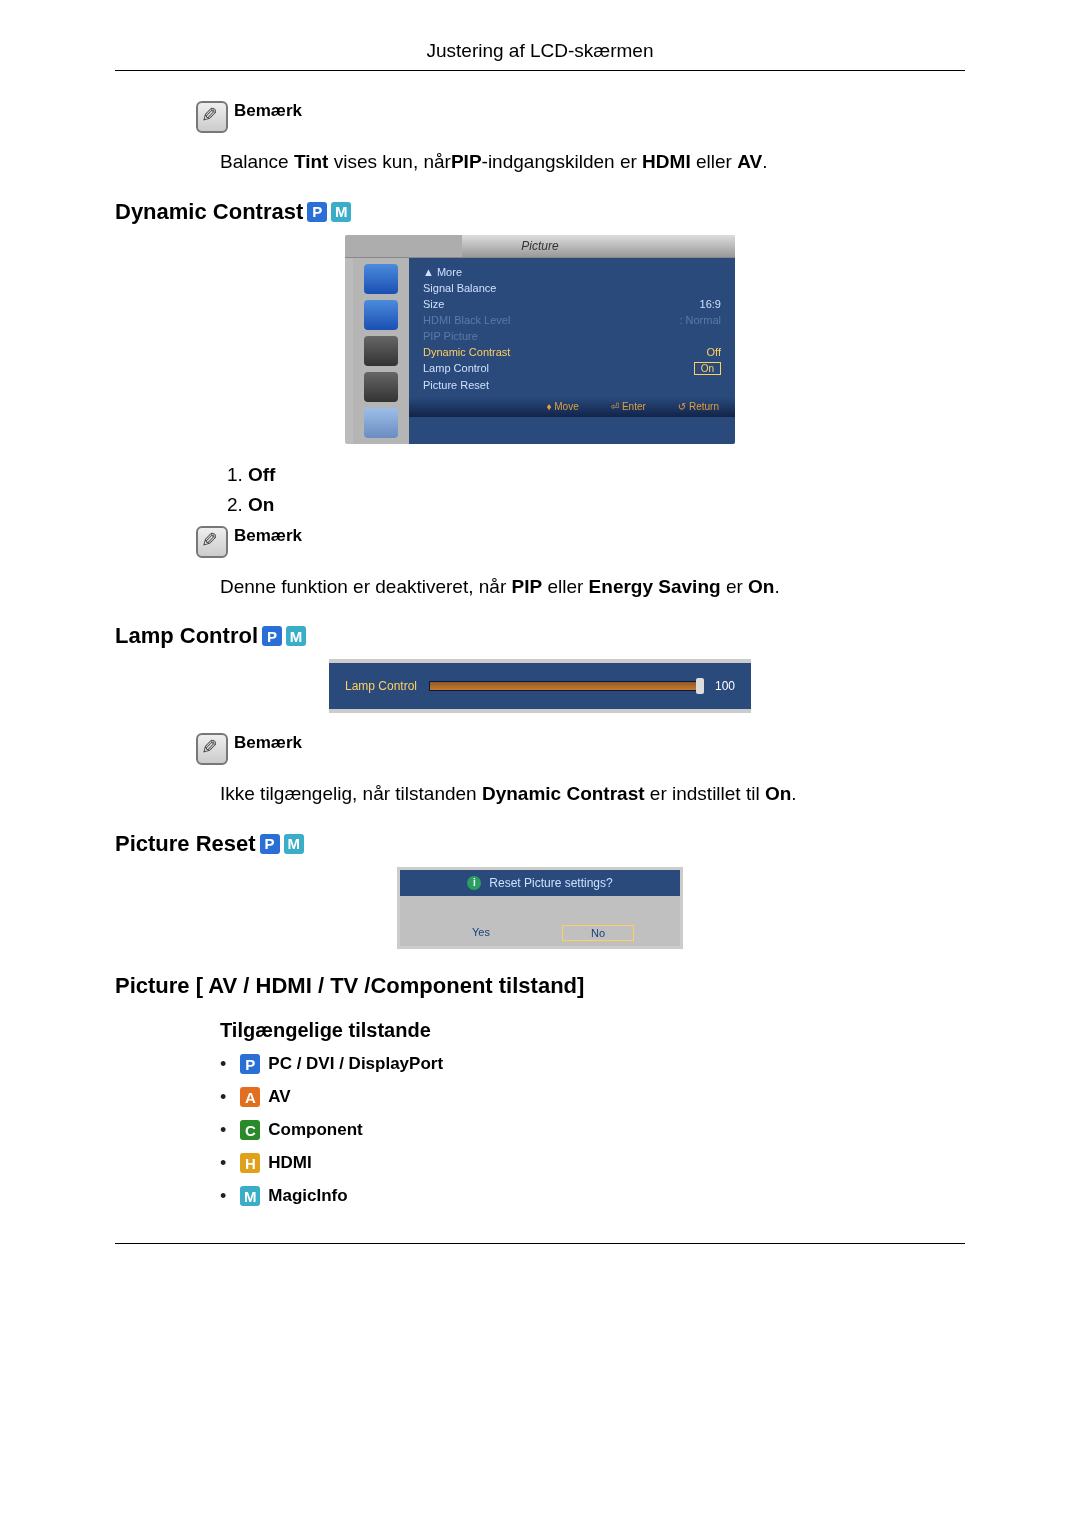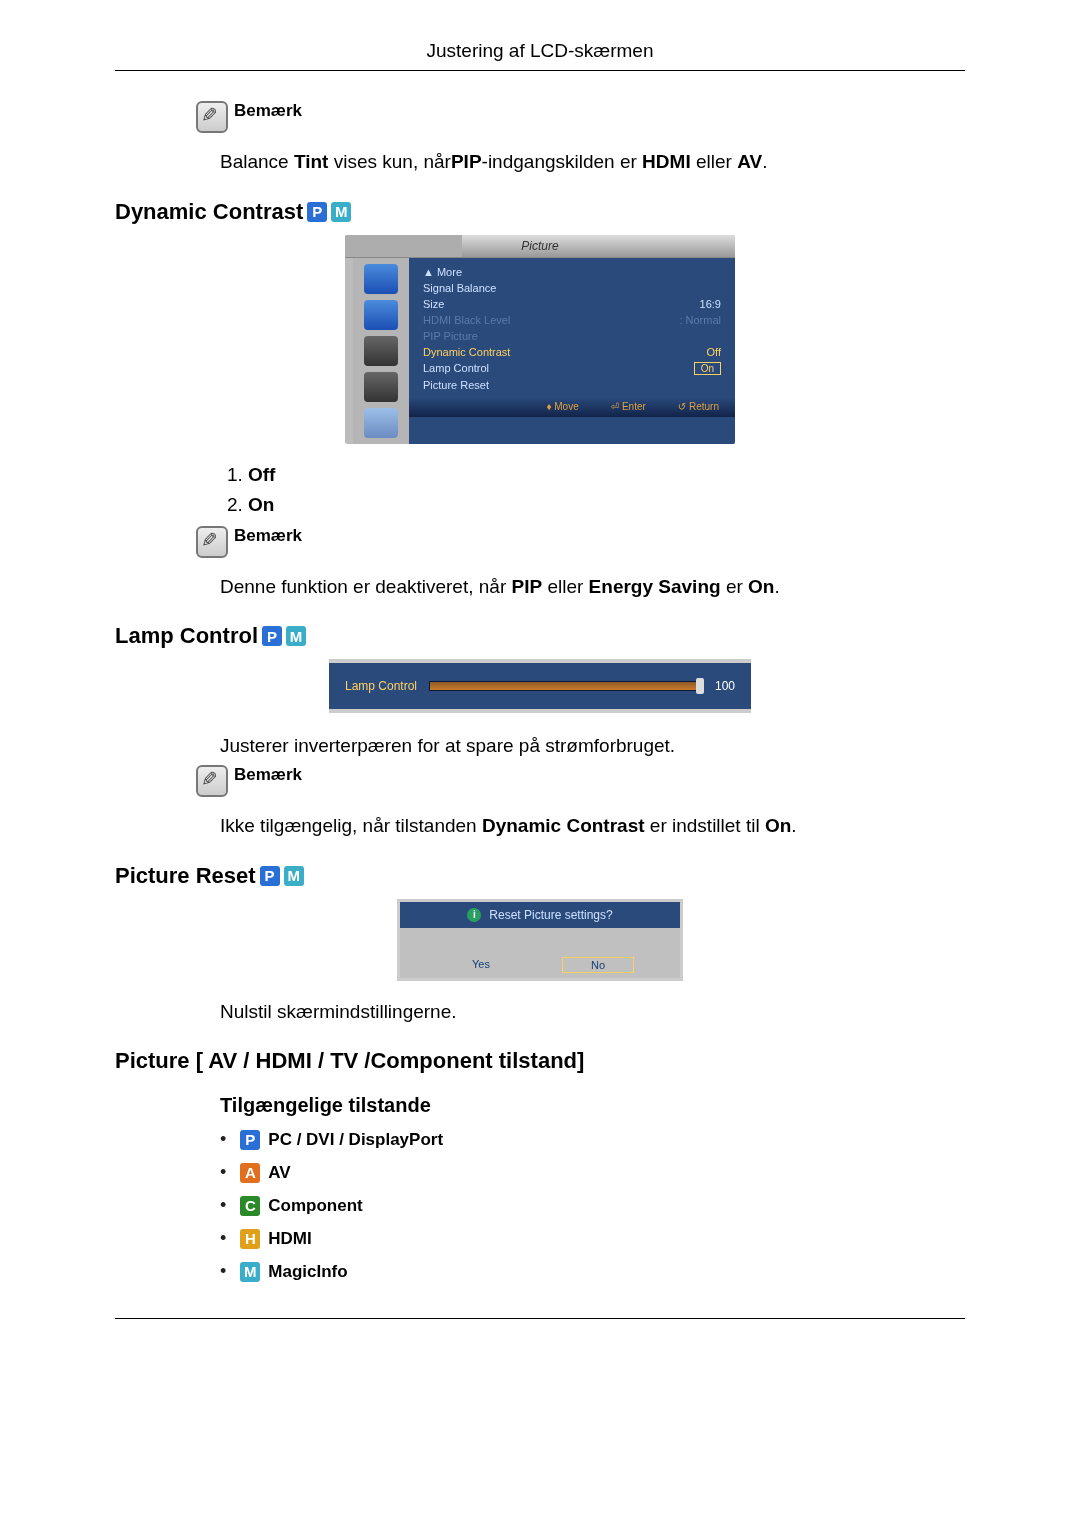--- a/index.html
+++ b/index.html
@@ -387,21 +387,20 @@
 
     <div class="osd-box osd-lamp">
       <span>Lamp Control</span>
       <div class="track">
         <div class="fill"></div>
         <div class="handle"></div>
       </div>
       <span class="lval">100</span>
     </div>
 
-    <p class="body-text" style="margin-top:4px;margin-bottom:4px">Justerer inverterpæren for at spare på strømforbruget.</p>
     <div class="note-line">
       <span class="note-icon"></span>
       <span class="note-label">Bemærk</span>
     </div>
     <p class="body-text">
       <span>Ikke tilgængelig, når tilstanden </span><span class="bold">Dynamic Contrast</span><span> er indstillet til </span><span class="bold">On</span><span>.</span>
     </p>
 
     <div class="section-title">
       <span>Picture Reset</span>
@@ -413,21 +412,20 @@
       <div class="titlebar">
         <span class="info-dot">i</span>
         <span>Reset Picture settings?</span>
       </div>
       <div class="choices">
         <div class="choice">Yes</div>
         <div class="choice sel">No</div>
       </div>
     </div>
 
-    <p class="body-text">Nulstil skærmindstillingerne.</p>
 
     <div class="section-title">
       <span>Picture [ AV / HDMI / TV /Component tilstand]</span>
     </div>
 
     <div class="sub-heading">Tilgængelige tilstande</div>
 
     <ul class="modes">
       <li>
           <span class="badge P">P</span>

